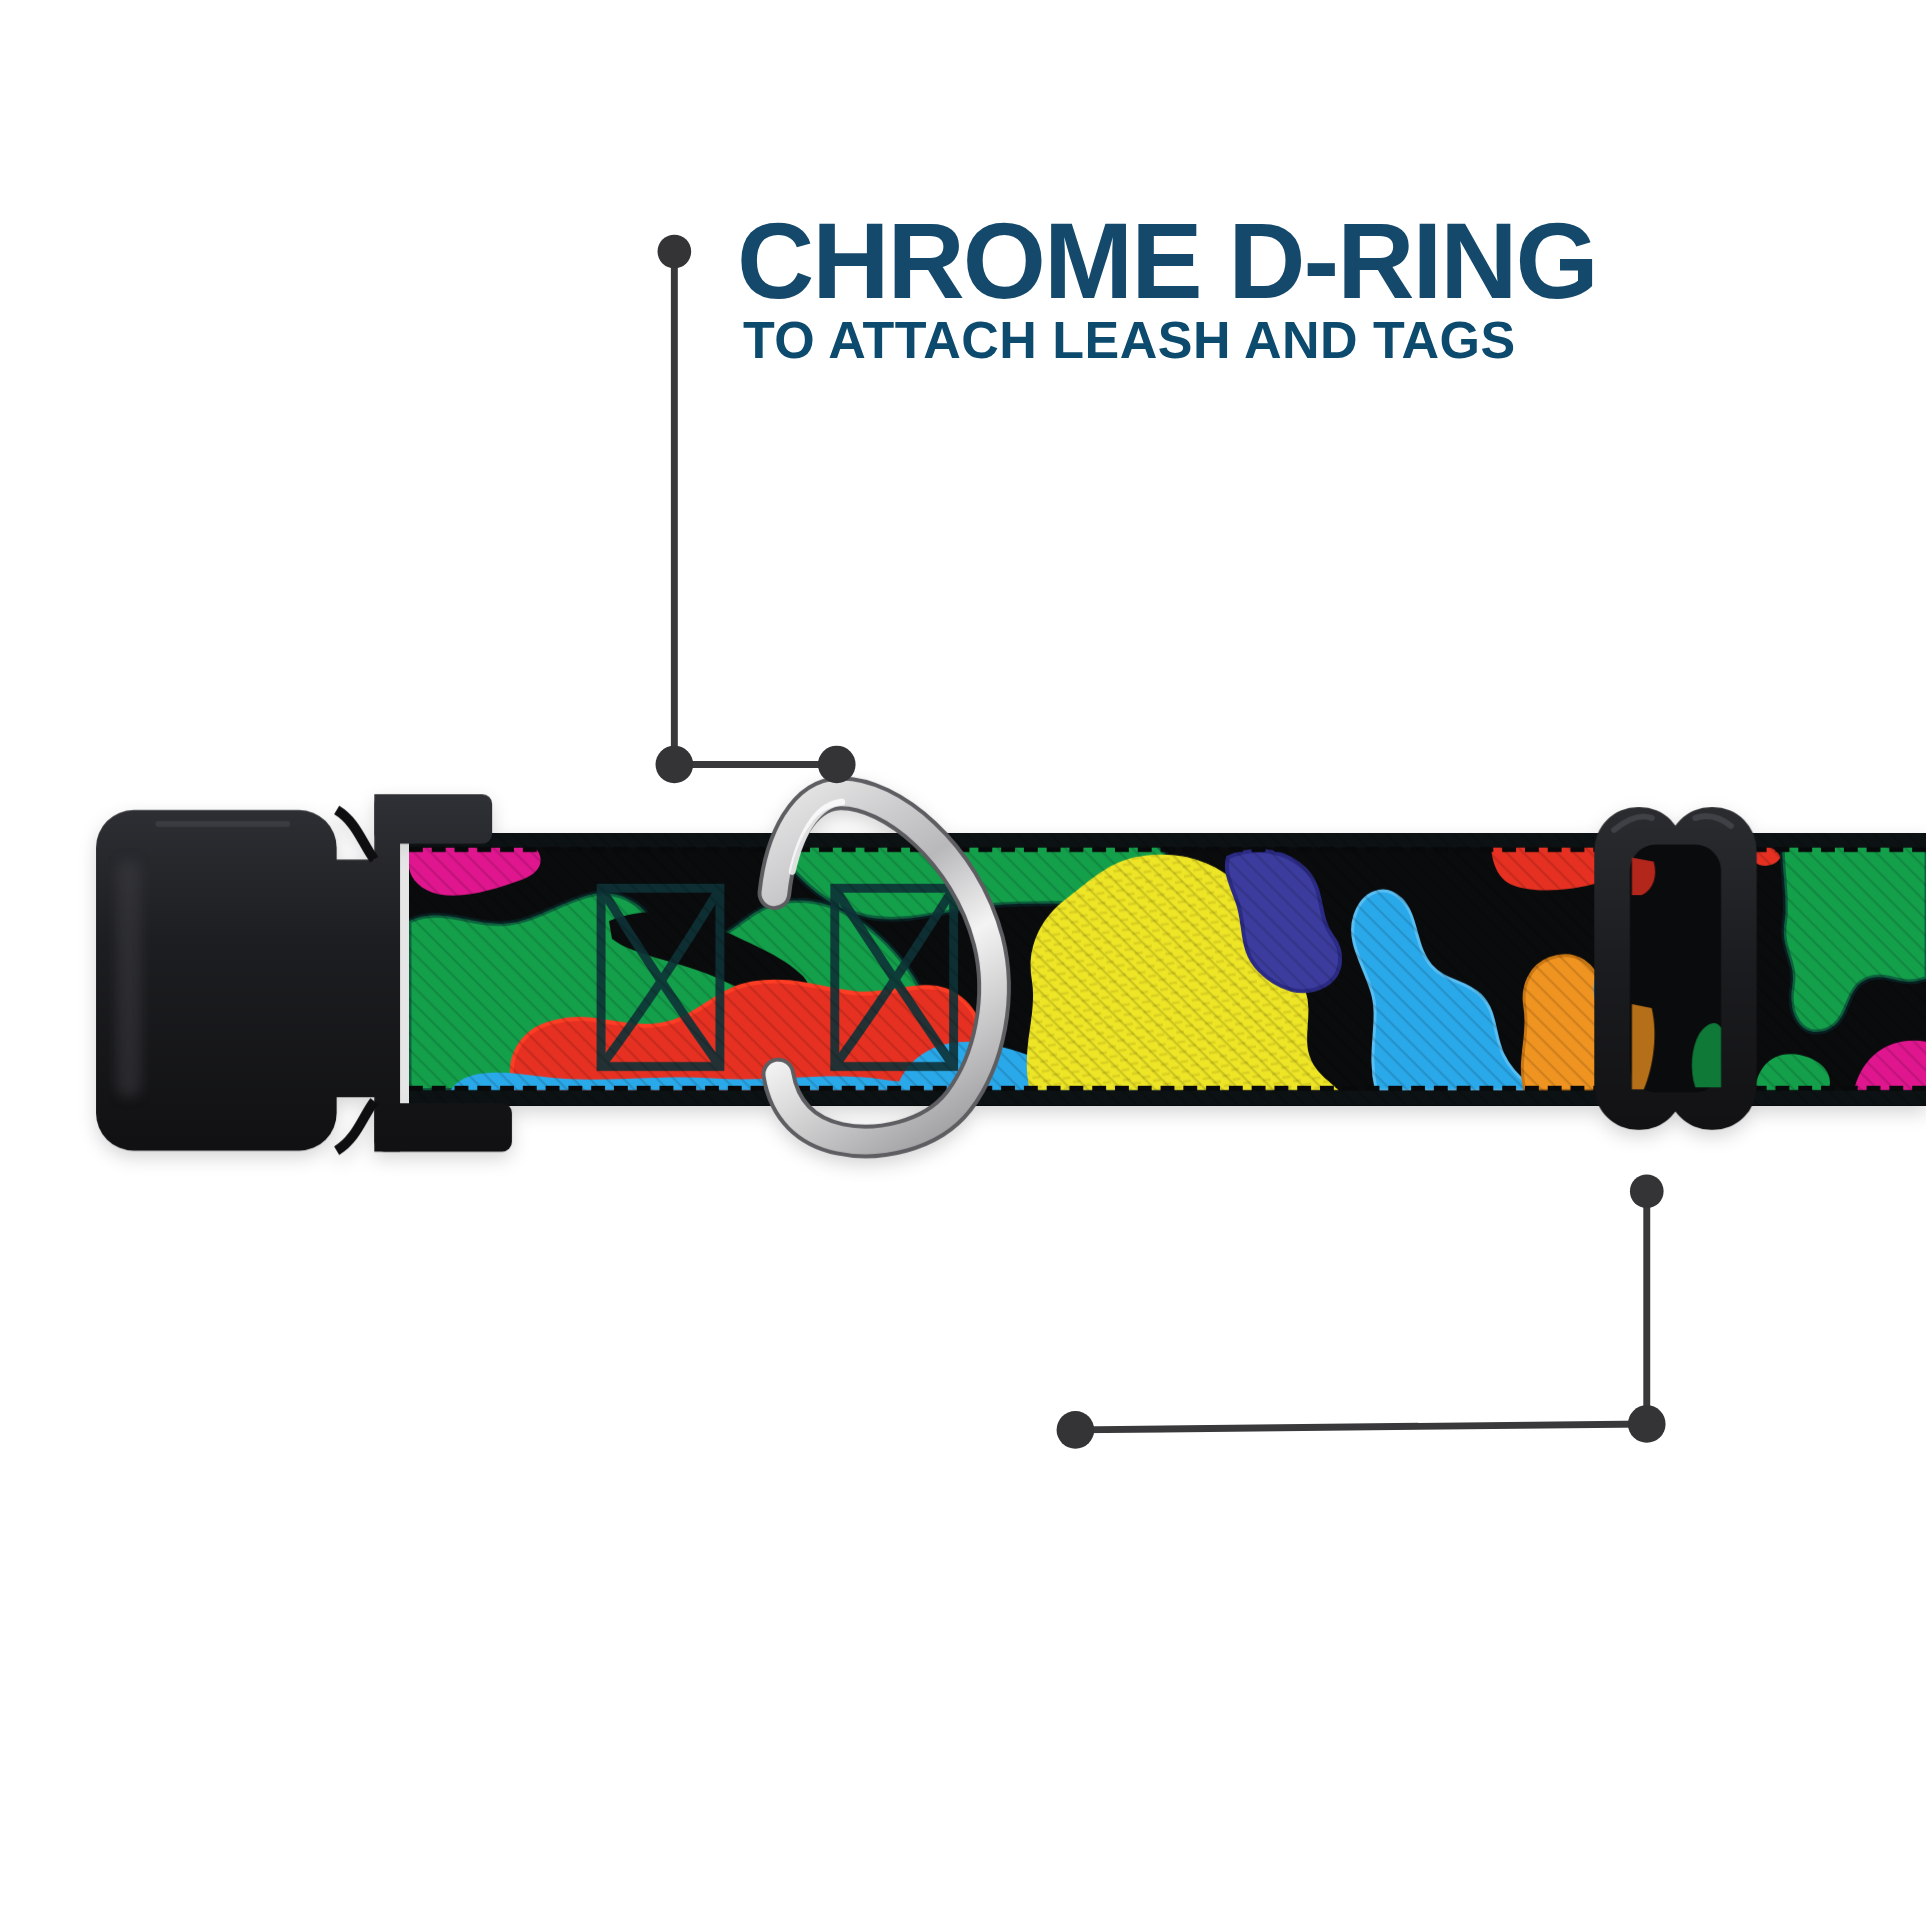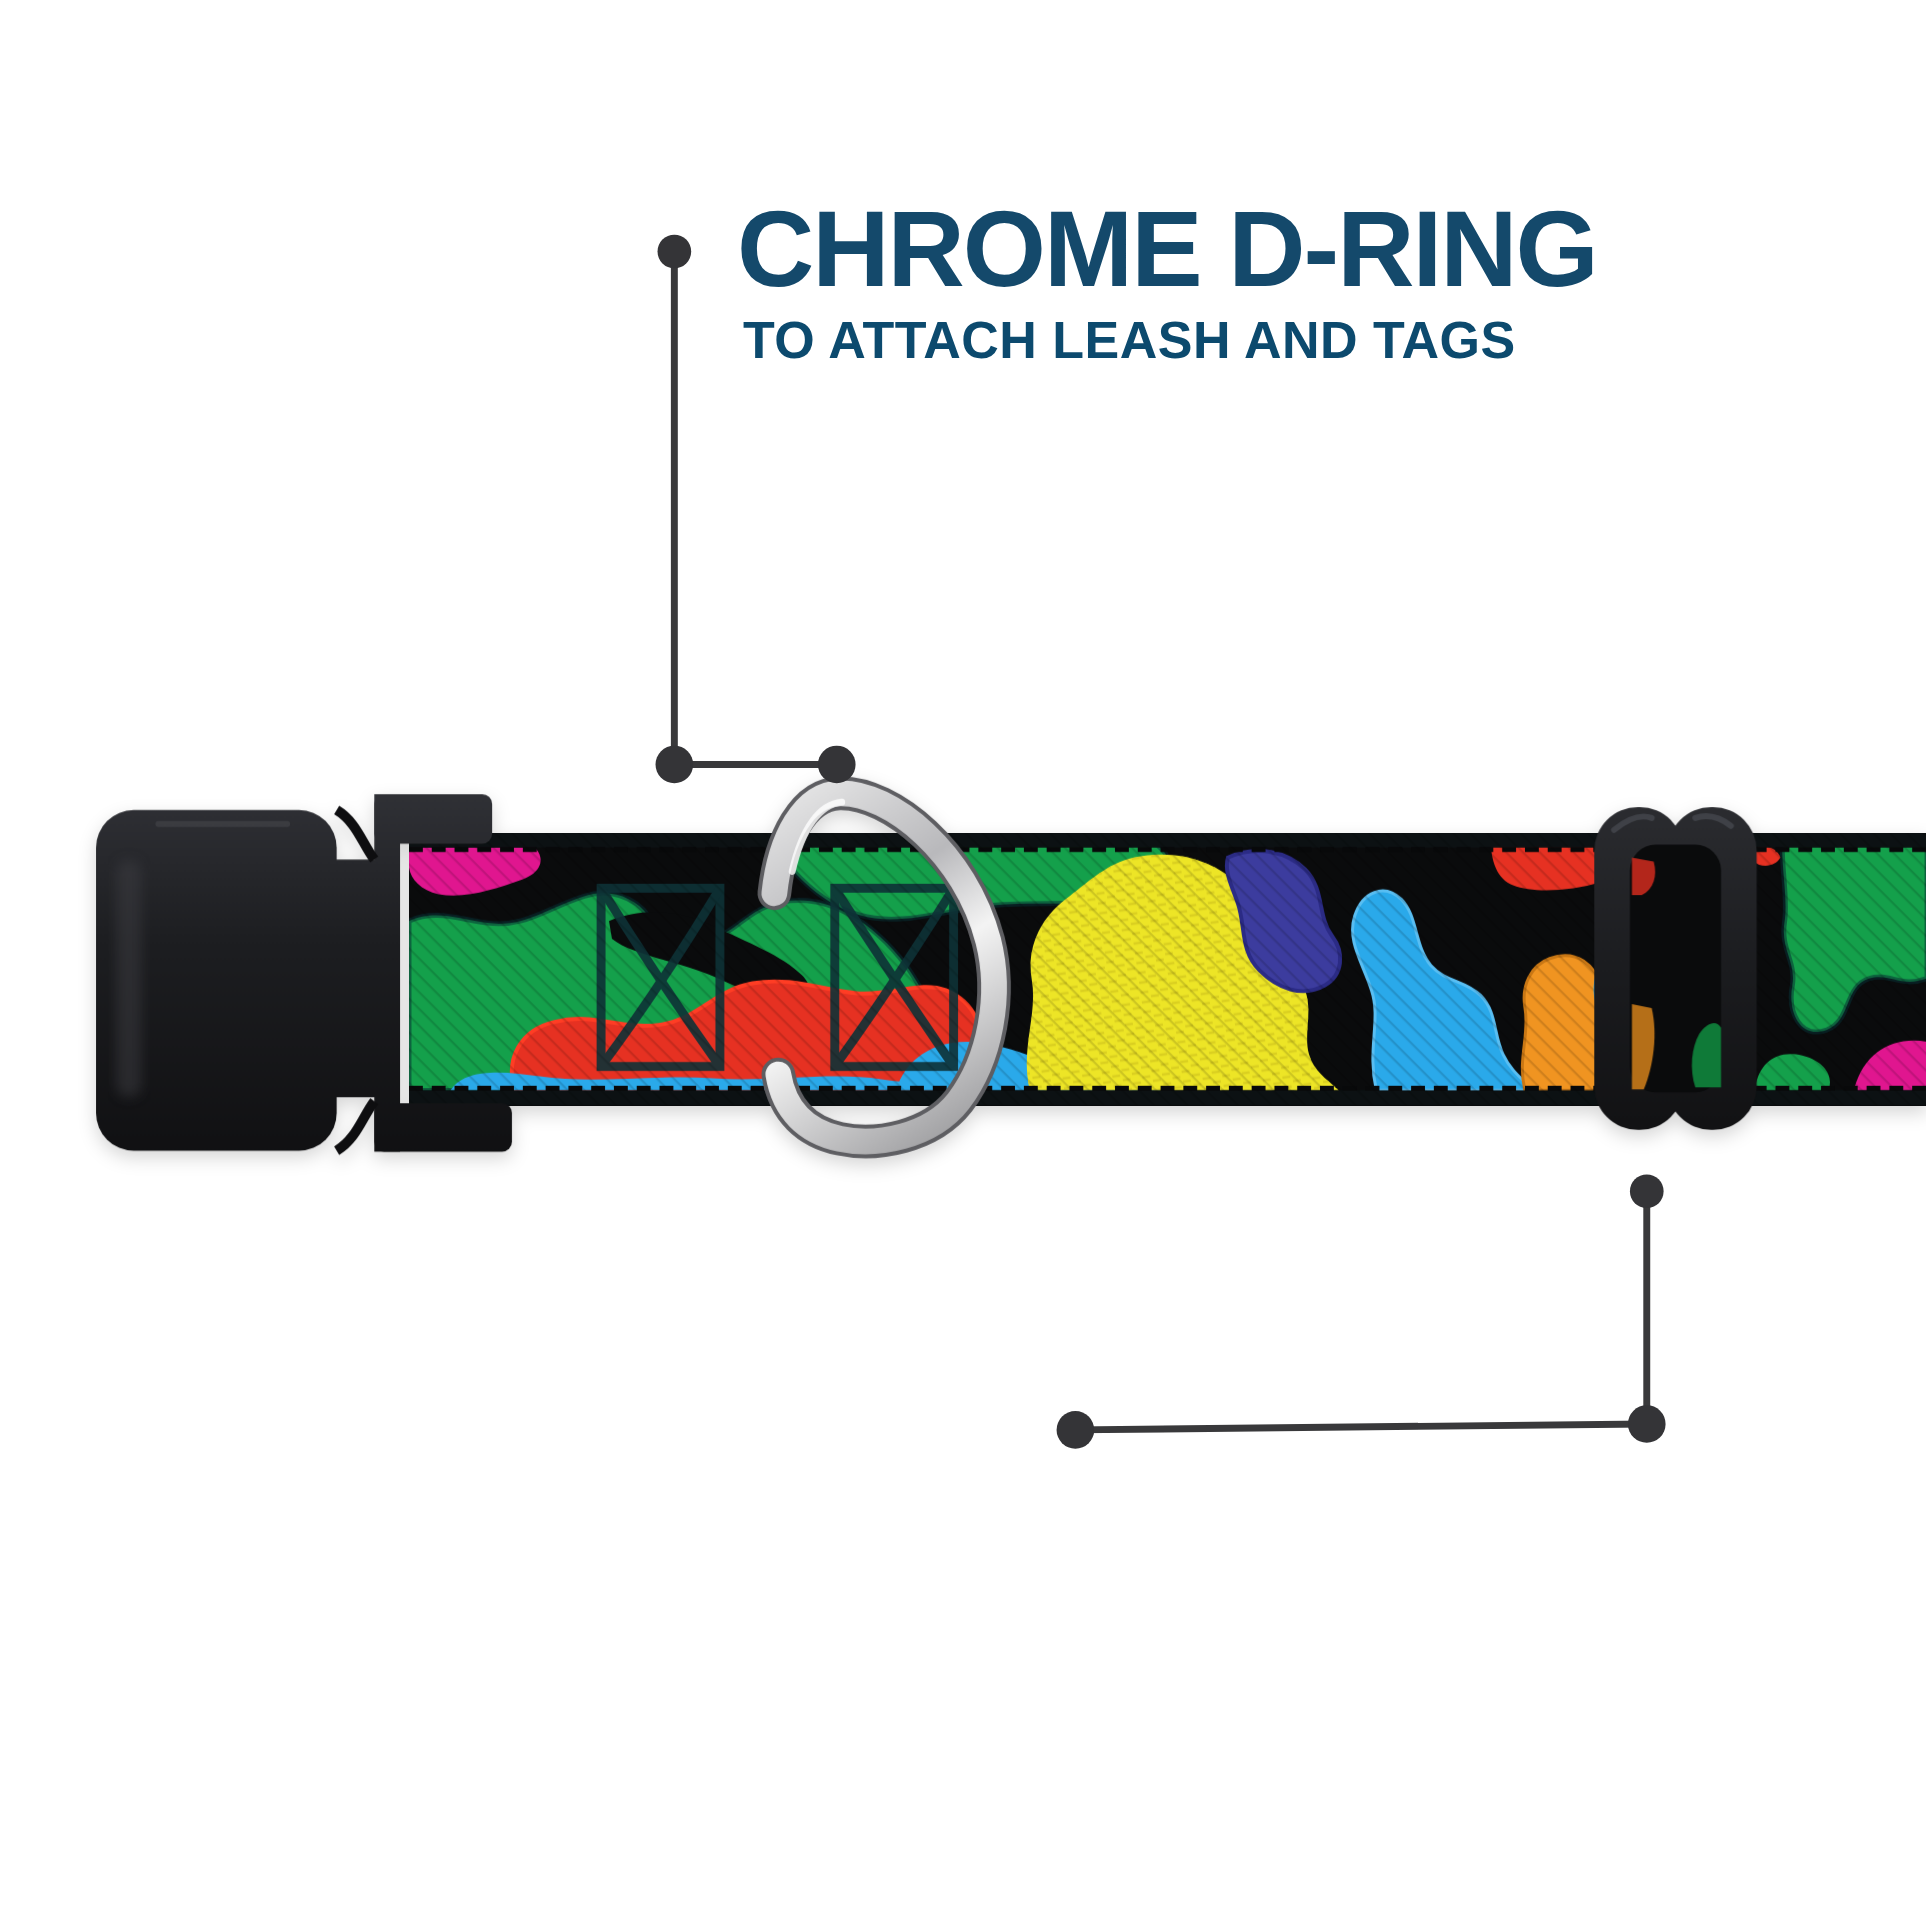--- a/index.html
+++ b/index.html
@@ -1,21 +1,21 @@
 <!DOCTYPE html>
 <html><head>
 <meta charset="utf-8">
 <style>
   html,body{margin:0;padding:0;background:#ffffff;}
   .stage{
     position:relative;width:1927px;height:1927px;background:#ffffff;overflow:hidden;
     font-family:"Liberation Sans",sans-serif;
   }
   .callout-title{
-    position:absolute;color:#14496B;font-weight:bold;line-height:1;white-space:nowrap;
+    position:absolute;color:#14496B;font-weight:bold;line-height:1;white-space:nowrap;margin-top:12px;
   }
   .callout-sub{
     position:absolute;color:#0c4a6e;font-weight:bold;line-height:1;white-space:nowrap;
   }
   #title-dring{left:737px;top:196px;font-size:107px;letter-spacing:-2px;}
   #sub-dring{left:743px;top:314px;font-size:52px;letter-spacing:0.5px;}
   #title-loop{left:537px;top:1468px;font-size:106px;letter-spacing:-6px;}
   #sub-loop{left:535px;top:1587px;font-size:53px;letter-spacing:-3px;}
   svg.scene{position:absolute;left:0;top:0;}
   .collar-shadow{filter:drop-shadow(0 7px 9px rgba(0,0,0,0.16));}

